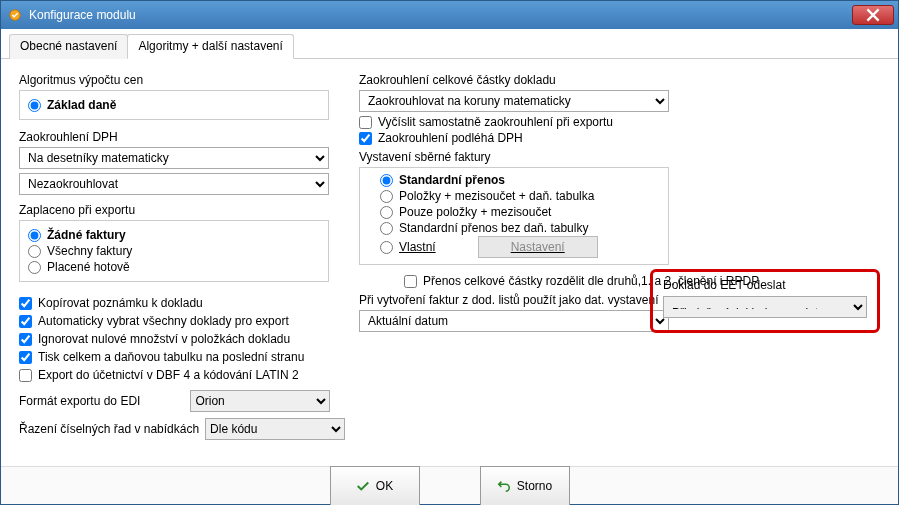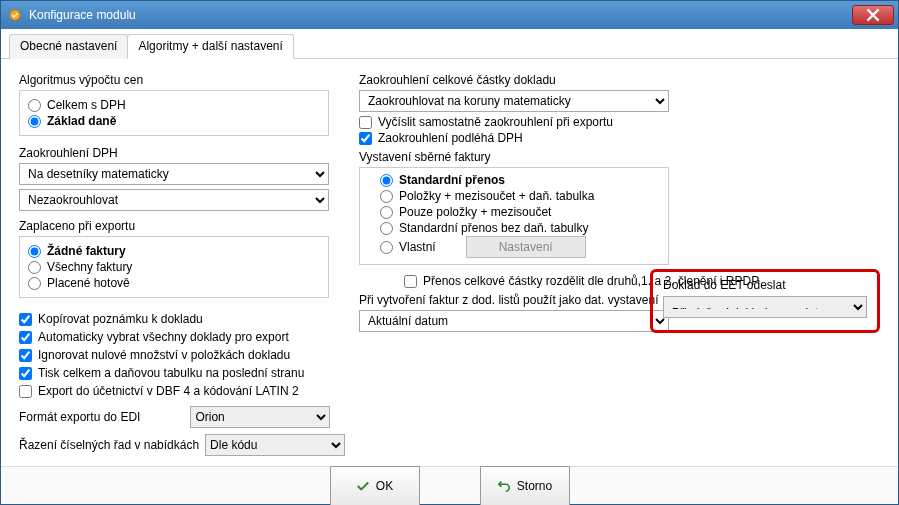--- a/index.html
+++ b/index.html
@@ -146,21 +146,21 @@
     border: 1px solid #999;
     background: linear-gradient(#fff,#e8e8e8);
     font: inherit;
     display: inline-flex;
     align-items: center;
     justify-content: center;
     gap: 6px;
     cursor: pointer;
   }
   .icon-svg { width:14px; height:14px; }
-  .vlastni-row { display:flex; align-items:center; gap:18px; }
+  .vlastni-row { display:flex; align-items:center; gap:30px;text-decoration:underline; }
 </style>
 </head>
 <body>
 
 <div class="window">
 
   <div class="titlebar">
     <span class="app-icon">
       <svg class="icon-svg" viewBox="0 0 16 16">
           <circle cx="8" cy="8" r="6" fill="#f6a623" stroke="#b87400"></circle>
@@ -180,24 +180,20 @@
     <div class="tab active">Algoritmy + další nastavení</div>
   </div>
 
   <div class="content">
 
     <div class="col col-left">
 
       <div class="section-label">Algoritmus výpočtu cen</div>
       <div class="panel">
         <div class="radio-row">
-          <input type="radio" name="alg" style="">
-          <span>Celkem s DPH</span>
-        </div>
-        <div class="radio-row">
           <input type="radio" name="alg" checked="" style="">
           <span class="bold">Základ daně</span>
         </div>
       </div>
 
       <div class="section-label">Zaokrouhlení DPH</div>
       <select class="full">
         <option>Na desetníky matematicky</option>
       </select>
       <select class="full">

